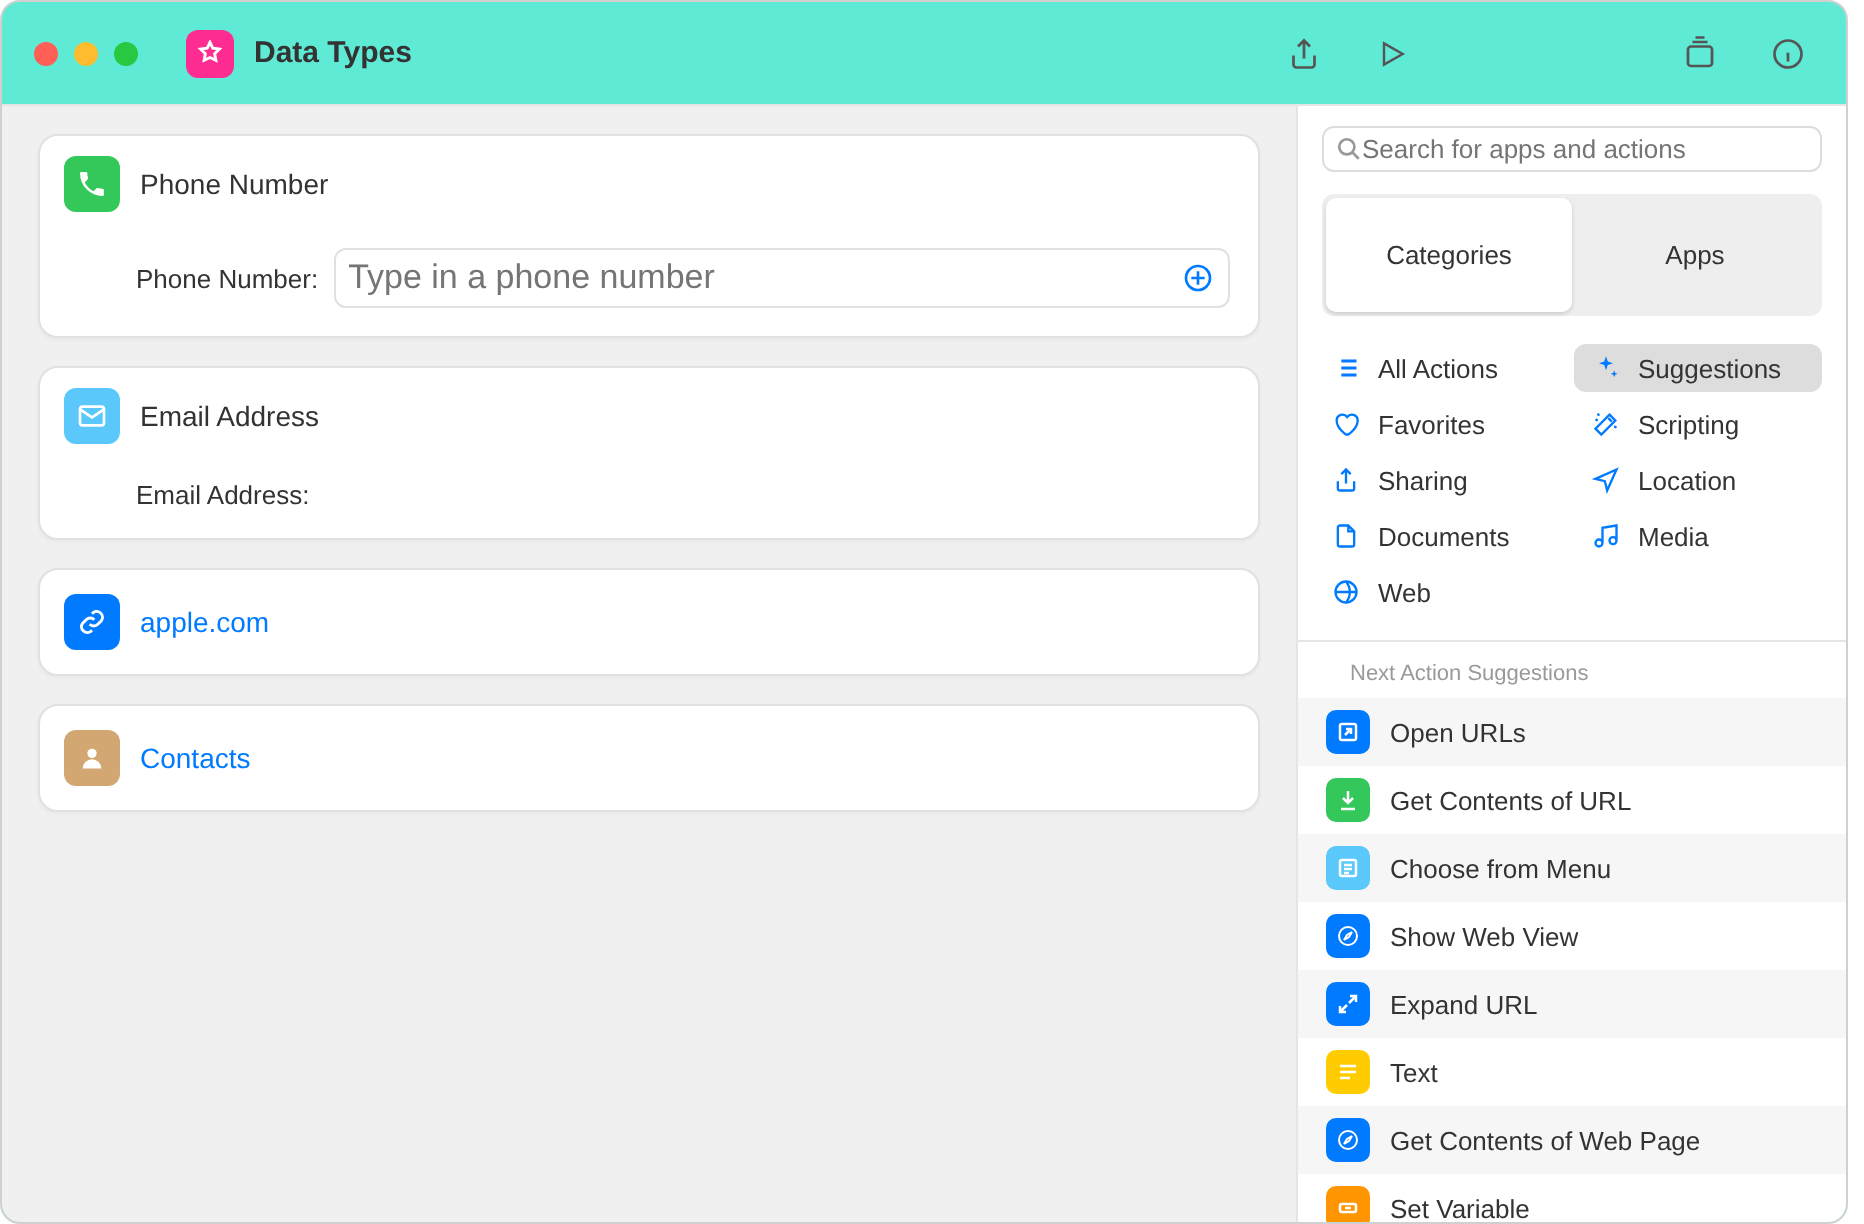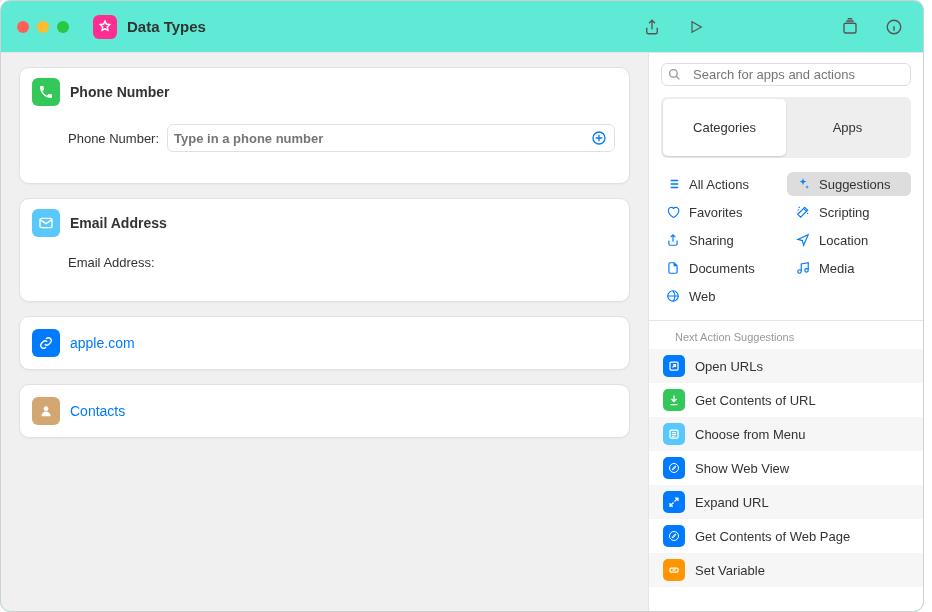--- a/index.html
+++ b/index.html
@@ -117,29 +117,29 @@
       align-items: center;
       justify-content: center;
       color: white;
       flex-shrink: 0;
     }
     .card-icon.green { background: #34c759; }
     .card-icon.blue { background: #5ac8fa; }
     .card-icon.tan { background: #d2a771; }
     .card-icon.linkblue { background: #007aff; }
     .card-title {
-      font-weight: 700;
+      font-weight: 400;
       font-size: 14px;
     }
     .card-title-link {
       color: #007aff;
       font-size: 14px;
     }
     .card-body {
-      padding: 8px 14px 31px 48px;
+      padding: 8px 14px 14px 48px;
       display: flex;
       align-items: center;
       gap: 8px;
     }
     .input-label {
       color: #333;
       white-space: nowrap;
     }
     .input-wrap {
       flex: 1;
@@ -148,23 +148,22 @@
       border: 1px solid #e0e0e0;
       border-radius: 6px;
       padding: 4px 6px;
       background: #fff;
     }
     .fake-input {
       flex: 1;
       border: none;
       outline: none;
       color: #aaa;
-      font-size: 13px;
+      font-size: 17px;
       background: transparent;
-      font-weight: bold;
     }
     .plus-btn {
       width: 18px;
       height: 18px;
       display: flex;
       align-items: center;
       justify-content: center;
       color: #007aff;
       margin-left: 6px;
     }
@@ -181,21 +180,21 @@
       padding: 10px 12px 0 12px;
       border-bottom: 1px solid transparent;
     }
     .search-wrap {
       display: flex;
       align-items: center;
       background: #fff;
       border: 1px solid #ddd;
       border-radius: 6px;
       padding: 3px 6px;
-      gap: 12px;
+      gap: 0;
     }
     .search-input {
       border: none;
       outline: none;
       flex: 1;
       color: #aaa;
       background: transparent;
       font-size: 13px;
     }
     .seg {
@@ -519,20 +518,28 @@
           </div>
           <div class="suggest-item">
             <div class="sg-icon" style="background:#007aff">
               <svg width="12" height="12" viewBox="0 0 24 24" fill="none" stroke="white" stroke-width="2.5">
                 <path d="M4 14v6h6M20 10V4h-6M4 20l7-7M20 4l-7 7"></path>
               </svg>
             </div>
             <span>Expand URL</span>
           </div>
           <div class="suggest-item">
+            <div class="sg-icon" style="background:#ffcc00">
+              <svg width="12" height="12" viewBox="0 0 24 24" fill="none" stroke="white" stroke-width="2.5">
+                <path d="M4 6h16M4 12h16M4 18h10"></path>
+              </svg>
+            </div>
+            <span>Text</span>
+          </div>
+          <div class="suggest-item">
             <div class="sg-icon" style="background:#007aff">
               <svg width="12" height="12" viewBox="0 0 24 24" fill="none" stroke="white" stroke-width="2">
                 <circle cx="12" cy="12" r="9"></circle>
                 <path d="M16 8l-3 5-5 3 3-5z"></path>
               </svg>
             </div>
             <span>Get Contents of Web Page</span>
           </div>
           <div class="suggest-item">
             <div class="sg-icon" style="background:#ff9500">

